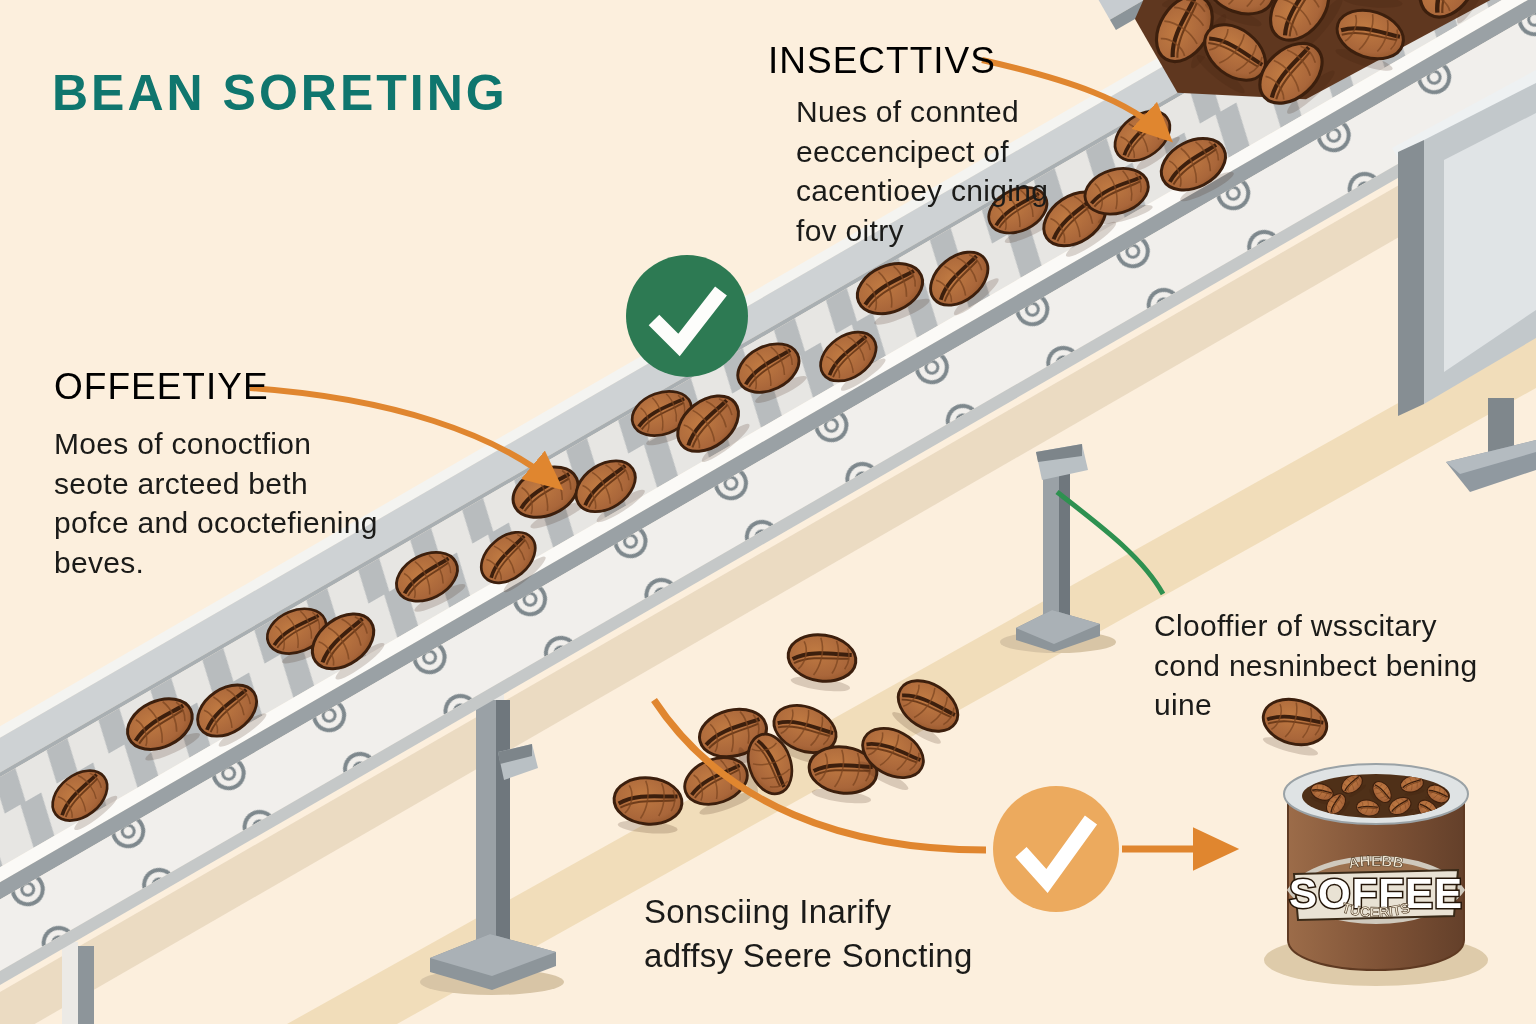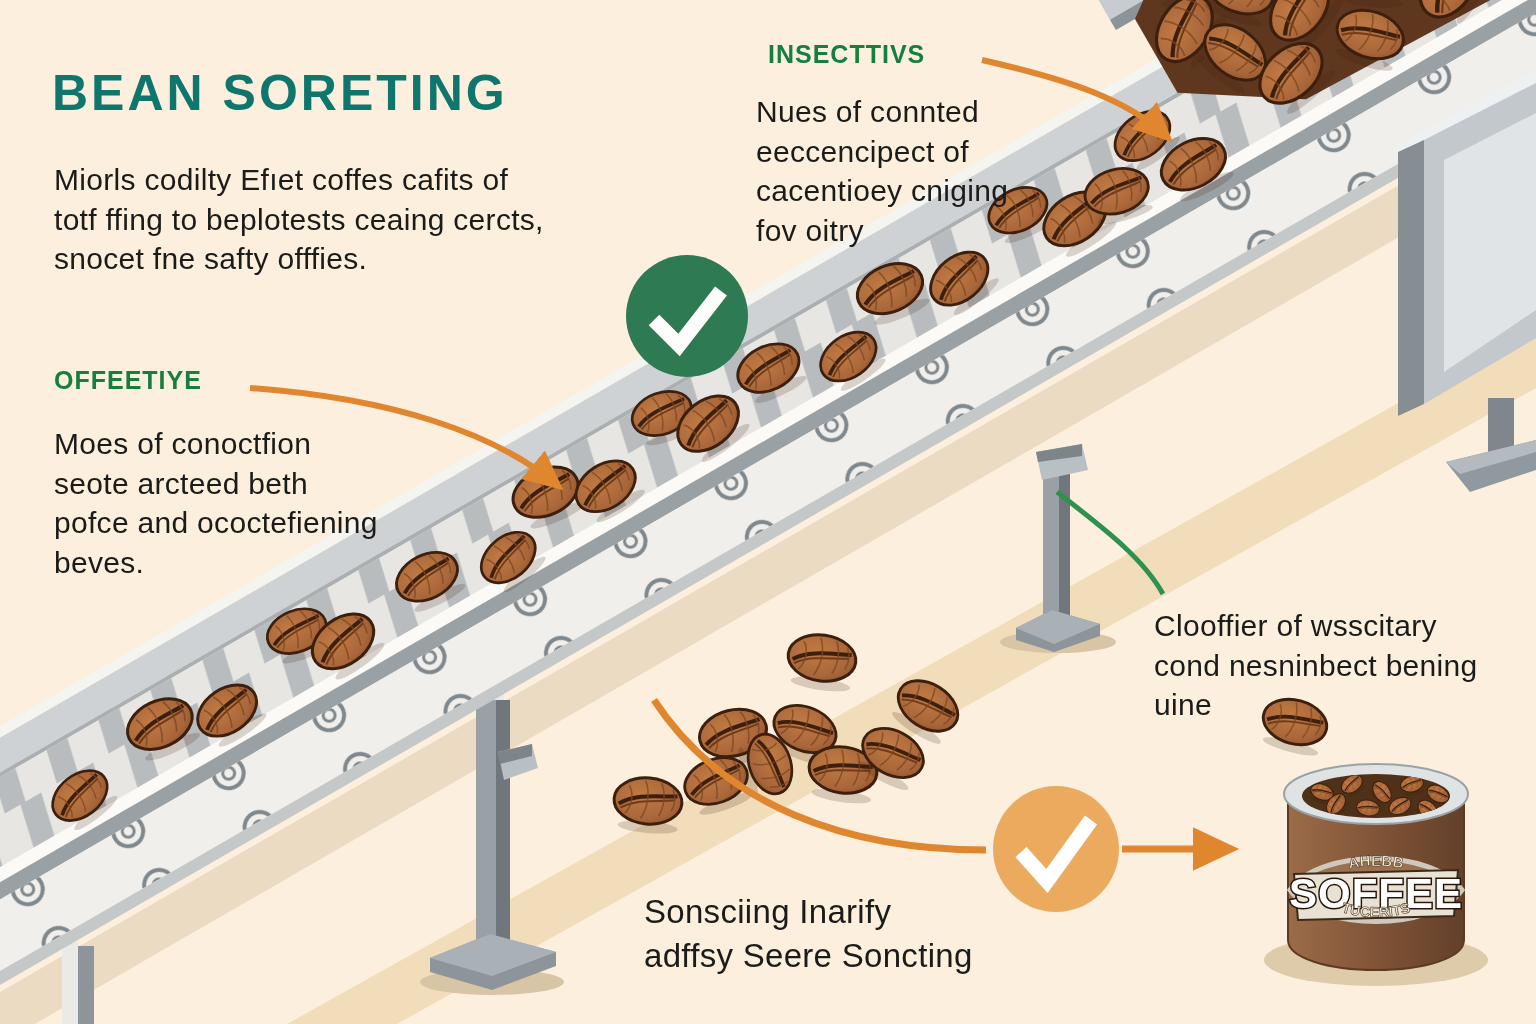--- a/index.html
+++ b/index.html
@@ -2,21 +2,21 @@
 <html><head>
 <meta charset="utf-8">
 <style>
   html,body{margin:0;padding:0;background:#fcefdd;}
   .stage{position:relative;width:1536px;height:1024px;overflow:hidden;
          background:#fcefdd;font-family:"Liberation Sans",sans-serif;}
   .scene{position:absolute;left:0;top:0;}
   .txt{position:absolute;color:#1b1b19;z-index:5;}
   .para{white-space:pre-line;font-size:30px;line-height:1.32;letter-spacing:.3px;}
   .title{font-size:50px;font-weight:800;letter-spacing:3px;color:#0f766e;}
-  .orange-head{font-size:25px;font-weight:700;color:#15803d;letter-spacing:1px;}
+  .orange-head{font-size:37px;font-weight:400;color:#000000;letter-spacing:1px;}
   .sort-label{font-size:33px;}
 </style>
 </head>
 <body>
 
 <div class="stage">
 
 <svg class="scene" width="1536" height="1024" viewBox="0 0 1536 1024">
   <defs>
     <radialGradient id="beanGrad" cx="40%" cy="38%" r="75%">
@@ -211,26 +211,23 @@
     </text>
     <text x="96" y="166" text-anchor="middle" font-size="42" font-weight="900" letter-spacing="1" fill="#ffffff" stroke="#241508" stroke-width="3" style="paint-order:stroke fill">SOFFEE</text>
     <text font-size="14" font-weight="700" fill="#f3ead8" stroke="#4a351f" stroke-width="0.6">
       <textPath href="#canArcBot" startOffset="50%" text-anchor="middle">TUCERITS</textPath>
     </text>
   </g>
 </svg>
 
 <div class="txt title" style="left:52px;top:64px;">BEAN SORETING</div>
 
-<div class="txt para" style="left:54px;top:160px;width:560px;">Miorls codilty Efıet coffes cafits of
-totf ffing to beplotests ceaing cercts,
-snocet fne safty offfies.</div>
 
 <div class="txt orange-head" style="left:768px;top:40px;">INSECTTIVS</div>
-<div class="txt para" style="left:756px;top:92px;width:360px;">Nues of connted
+<div class="txt para" style="left:796px;top:92px;width:360px;">Nues of connted
 eeccencipect of
 cacentioey cniging
 fov oitry</div>
 
 <div class="txt para" style="left:54px;top:424px;width:420px;">Moes of conoctfion
 seote arcteed beth
 pofce and ococtefiening
 beves.</div>
 <div class="txt orange-head" style="left:54px;top:366px;">OFFEETIYE</div>
 

